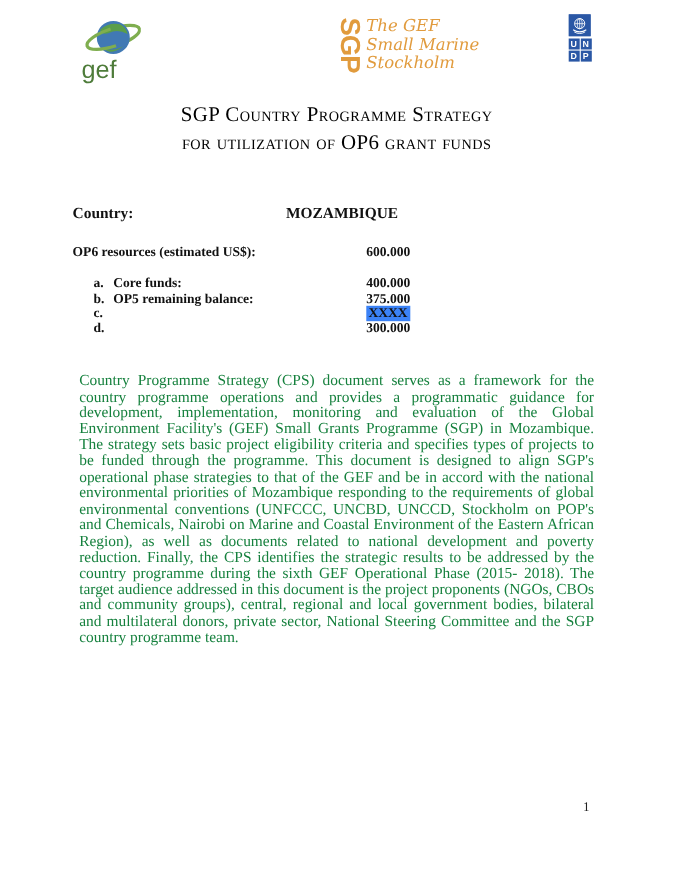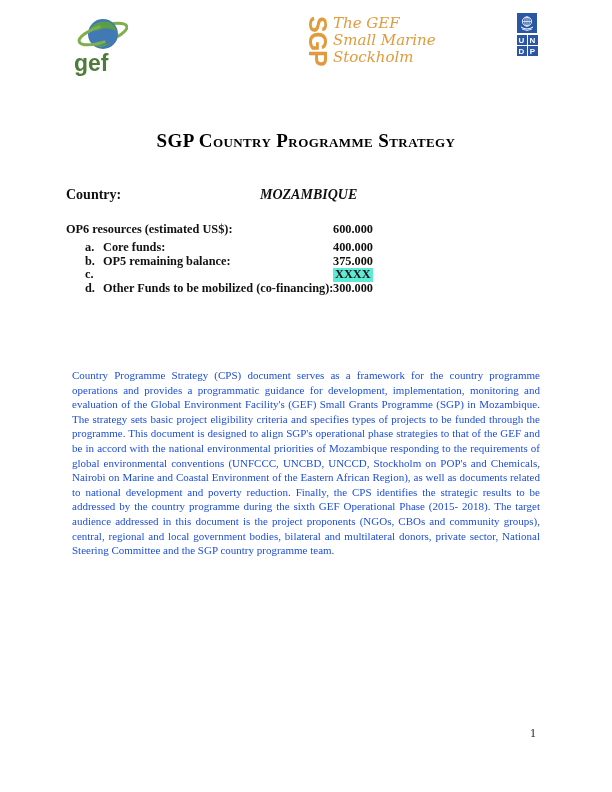--- a/index.html
+++ b/index.html
@@ -14,21 +14,21 @@
     color: #111111;
     overflow: hidden;
   }
 
   
   .gef-logo { position: absolute; left: 74px; top: 12px; width: 250px; height: 62px; }
   .gef-globe { position: absolute; left: 2px; top: 0; }
   .gef-word {
     position: absolute; left: 0px; top: 38px;
     font-family: "Liberation Sans", sans-serif;
-    font-weight: bold; font-size: 23px; color: #4e7c3a; letter-spacing: 0px;
+    font-weight: normal; font-size: 23px; color: #4e7c3a; letter-spacing: 0px;
   }
   .gef-text { position: absolute; left: 44px; top: 33px; width: 200px; }
   .gef-title {
     font-family: "Liberation Sans", sans-serif;
     font-weight: bold; font-size: 9.5px; color: #45793f; letter-spacing: 0.6px;
     white-space: nowrap;
   }
   .gef-tagline {
     font-family: "Liberation Sans", sans-serif;
     font-size: 6.5px; color: #96ad85; letter-spacing: 2.4px; margin-top: 3px;
@@ -62,45 +62,44 @@
   }
   .undp-cell {
     background: #2a57a5; color: #ffffff;
     font-family: "Liberation Sans", sans-serif; font-weight: bold; font-size: 8px;
     display: flex; align-items: center; justify-content: center;
   }
 
   
   .doc-title {
     position: absolute; left: 0; top: 92px; width: 100%;
-    text-align: center; font-weight: bold;
+    text-align: center; font-weight: normal;
     font-variant: small-caps;
     font-size: 19px; line-height: 25px; letter-spacing: 0.4px;
     color: #000000;
-    margin-top: 36px;
   }
 
   
   .country-row { position: absolute; left: 66px; top: 187px; width: 474px; height: 16px; font-size: 14px; font-weight: bold; }
-  .country-value { position: absolute; left: 194px; top: 0; font-style: italic; }
+  .country-value { position: absolute; left: 194px; top: 0; }
 
   
   .resources { position: absolute; left: 66px; top: 222px; width: 420px; font-size: 12.3px; font-weight: bold; }
-  .res-heading { position: relative; height: 16px; margin-bottom: 3px; }
+  .res-heading { position: relative; height: 16px; margin-bottom: 13px; }
   .res-row { position: relative; height: 13.6px; line-height: 13.6px; }
   .res-letter { position: absolute; left: 19px; top: 0; }
   .res-label { position: absolute; left: 37px; top: 0; white-space: nowrap; }
   .res-value { position: absolute; left: 267px; top: 0; text-align: right; }
-  .res-value.highlight { background: #5eead4; padding: 0 2px; }
+  .res-value.highlight { background: #3b82f6; padding: 0 2px; }
 
   
   .body-paragraph {
-    position: absolute; left: 72px; top: 368px; width: 468px;
-    font-size: 11px; line-height: 14.6px; text-align: justify;
-    color: #1d4ed8;
+    position: absolute; left: 72px; top: 340px; width: 468px;
+    font-size: 14px; line-height: 14.6px; text-align: justify;
+    color: #15803d;
   }
 
   
   .page-number { position: absolute; left: 530px; top: 726px; font-size: 12px; color: #222; }
 </style>
 </head>
 <body>
 
 <div class="page">
 
@@ -141,20 +140,21 @@
     <div class="undp-grid">
       <div class="undp-cell">U</div>
       <div class="undp-cell">N</div>
       <div class="undp-cell">D</div>
       <div class="undp-cell">P</div>
     </div>
   </div>
 
   <div class="doc-title">
     <div>SGP Country Programme Strategy</div>
+    <div>for utilization of OP6 grant funds</div>
   </div>
 
   <div class="country-row">
     <span>Country:</span>
     <span class="country-value">MOZAMBIQUE</span>
   </div>
 
   <div class="resources">
     <div class="res-heading">
       <span>OP6 resources (estimated US$):</span>
@@ -169,21 +169,20 @@
       <span class="res-letter">b.</span>
       <span class="res-label">OP5 remaining balance:</span>
       <span class="res-value">375.000</span>
     </div>
     <div class="res-row">
       <span class="res-letter">c.</span>
       <span class="res-value highlight">XXXX</span>
     </div>
     <div class="res-row">
       <span class="res-letter">d.</span>
-      <span class="res-label">Other Funds to be mobilized (co-financing):</span>
       <span class="res-value">300.000</span>
     </div>
   </div>
 
   <div class="body-paragraph">Country Programme Strategy (CPS) document serves as a framework for the country programme operations and provides a programmatic guidance for development, implementation, monitoring and evaluation of the Global Environment Facility's (GEF) Small Grants Programme (SGP) in Mozambique. The strategy sets basic project eligibility criteria and specifies types of projects to be funded through the programme. This document is designed to align SGP's operational phase strategies to that of the GEF and be in accord with the national environmental priorities of Mozambique responding to the requirements of global environmental conventions (UNFCCC, UNCBD, UNCCD, Stockholm on POP's and Chemicals, Nairobi on Marine and Coastal Environment of the Eastern African Region), as well as documents related to national development and poverty reduction. Finally, the CPS identifies the strategic results to be addressed by the country programme during the sixth GEF Operational Phase (2015- 2018). The target audience addressed in this document is the project proponents (NGOs, CBOs and community groups), central, regional and local government bodies, bilateral and multilateral donors, private sector, National Steering Committee and the SGP country programme team.</div>
 
   <div class="page-number">1</div>
 
 </div>
 

